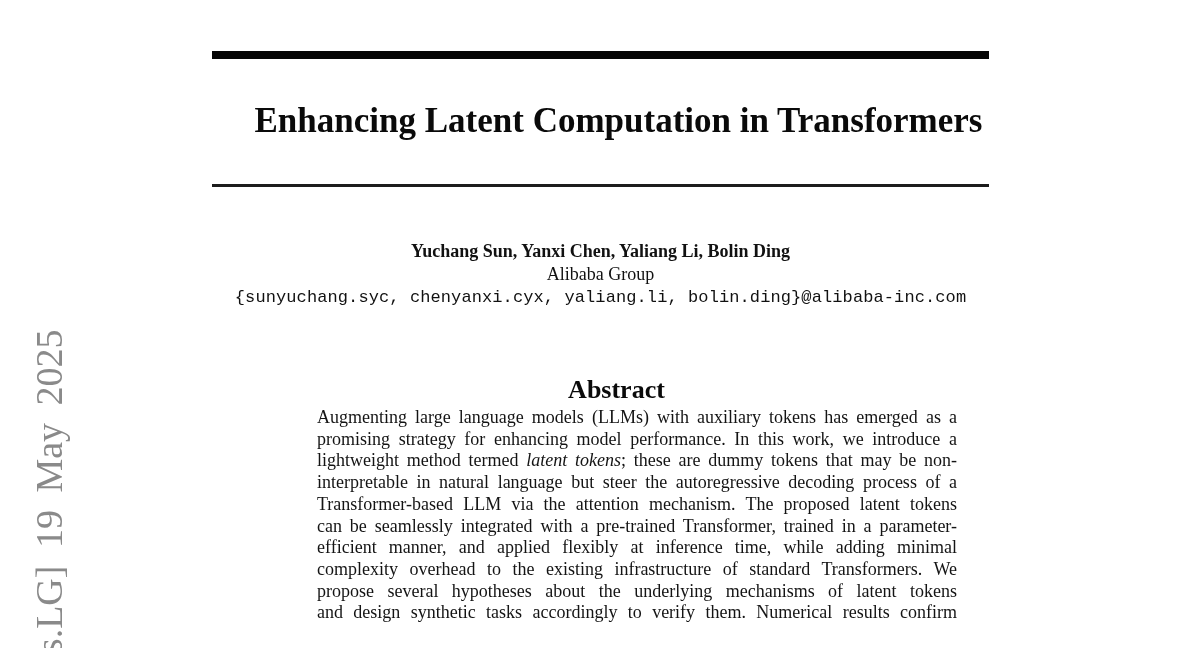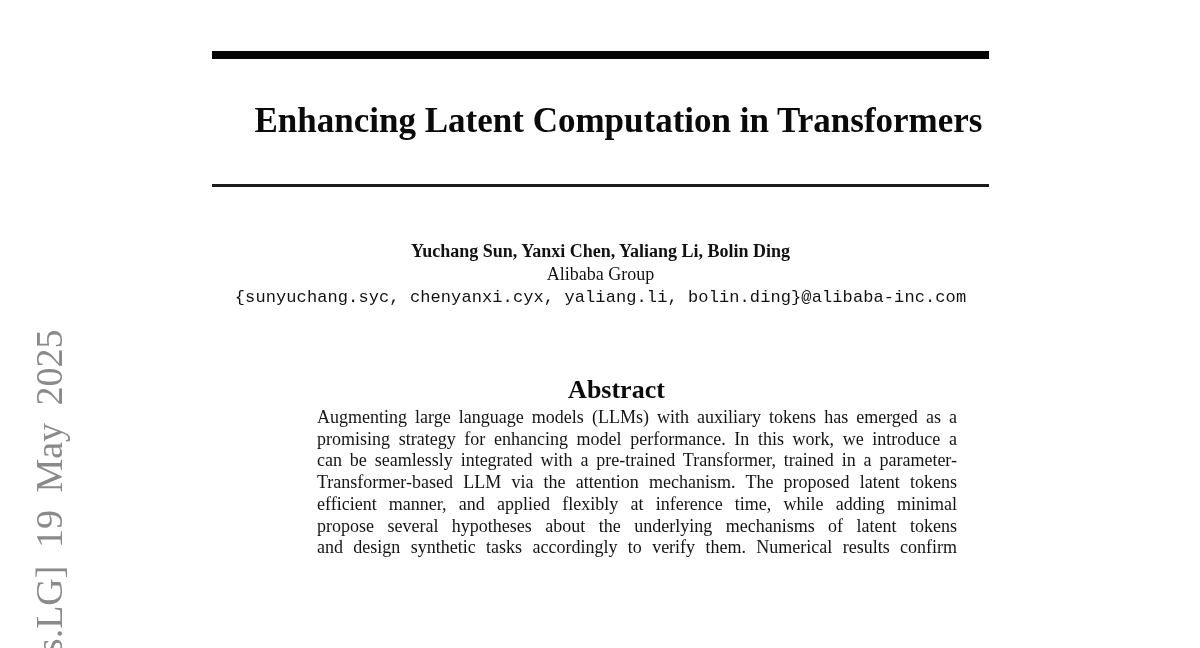--- a/index.html
+++ b/index.html
@@ -119,20 +119,23 @@
     <div class="author-names">Yuchang Sun, Yanxi Chen, Yaliang Li, Bolin Ding</div>
     <div class="author-affiliation">Alibaba Group</div>
     <div class="author-emails">{sunyuchang.syc, chenyanxi.cyx, yaliang.li, bolin.ding}@alibaba-inc.com</div>
   </div>
 
   <h2 class="abstract-heading">Abstract</h2>
 
   <div class="abstract-body">
     <div class="aline">Augmenting large language models (LLMs) with auxiliary tokens has emerged as a</div>
     <div class="aline">promising strategy for enhancing model performance. In this work, we introduce a</div>
+    <div class="aline"><span>lightweight method termed </span><em>latent tokens</em><span>; these are dummy tokens that may be non-</span></div>
+    <div class="aline">interpretable in natural language but steer the autoregressive decoding process of a</div>
+    <div class="aline">Transformer-based LLM via the attention mechanism. The proposed latent tokens</div>
     <div class="aline">can be seamlessly integrated with a pre-trained Transformer, trained in a parameter-</div>
-    <div class="aline">Transformer-based LLM via the attention mechanism. The proposed latent tokens</div>
     <div class="aline">efficient manner, and applied flexibly at inference time, while adding minimal</div>
+    <div class="aline">complexity overhead to the existing infrastructure of standard Transformers. We</div>
     <div class="aline">propose several hypotheses about the underlying mechanisms of latent tokens</div>
     <div class="aline">and design synthetic tasks accordingly to verify them. Numerical results confirm</div>
   </div>
 
 </div>
 
 </body></html>

